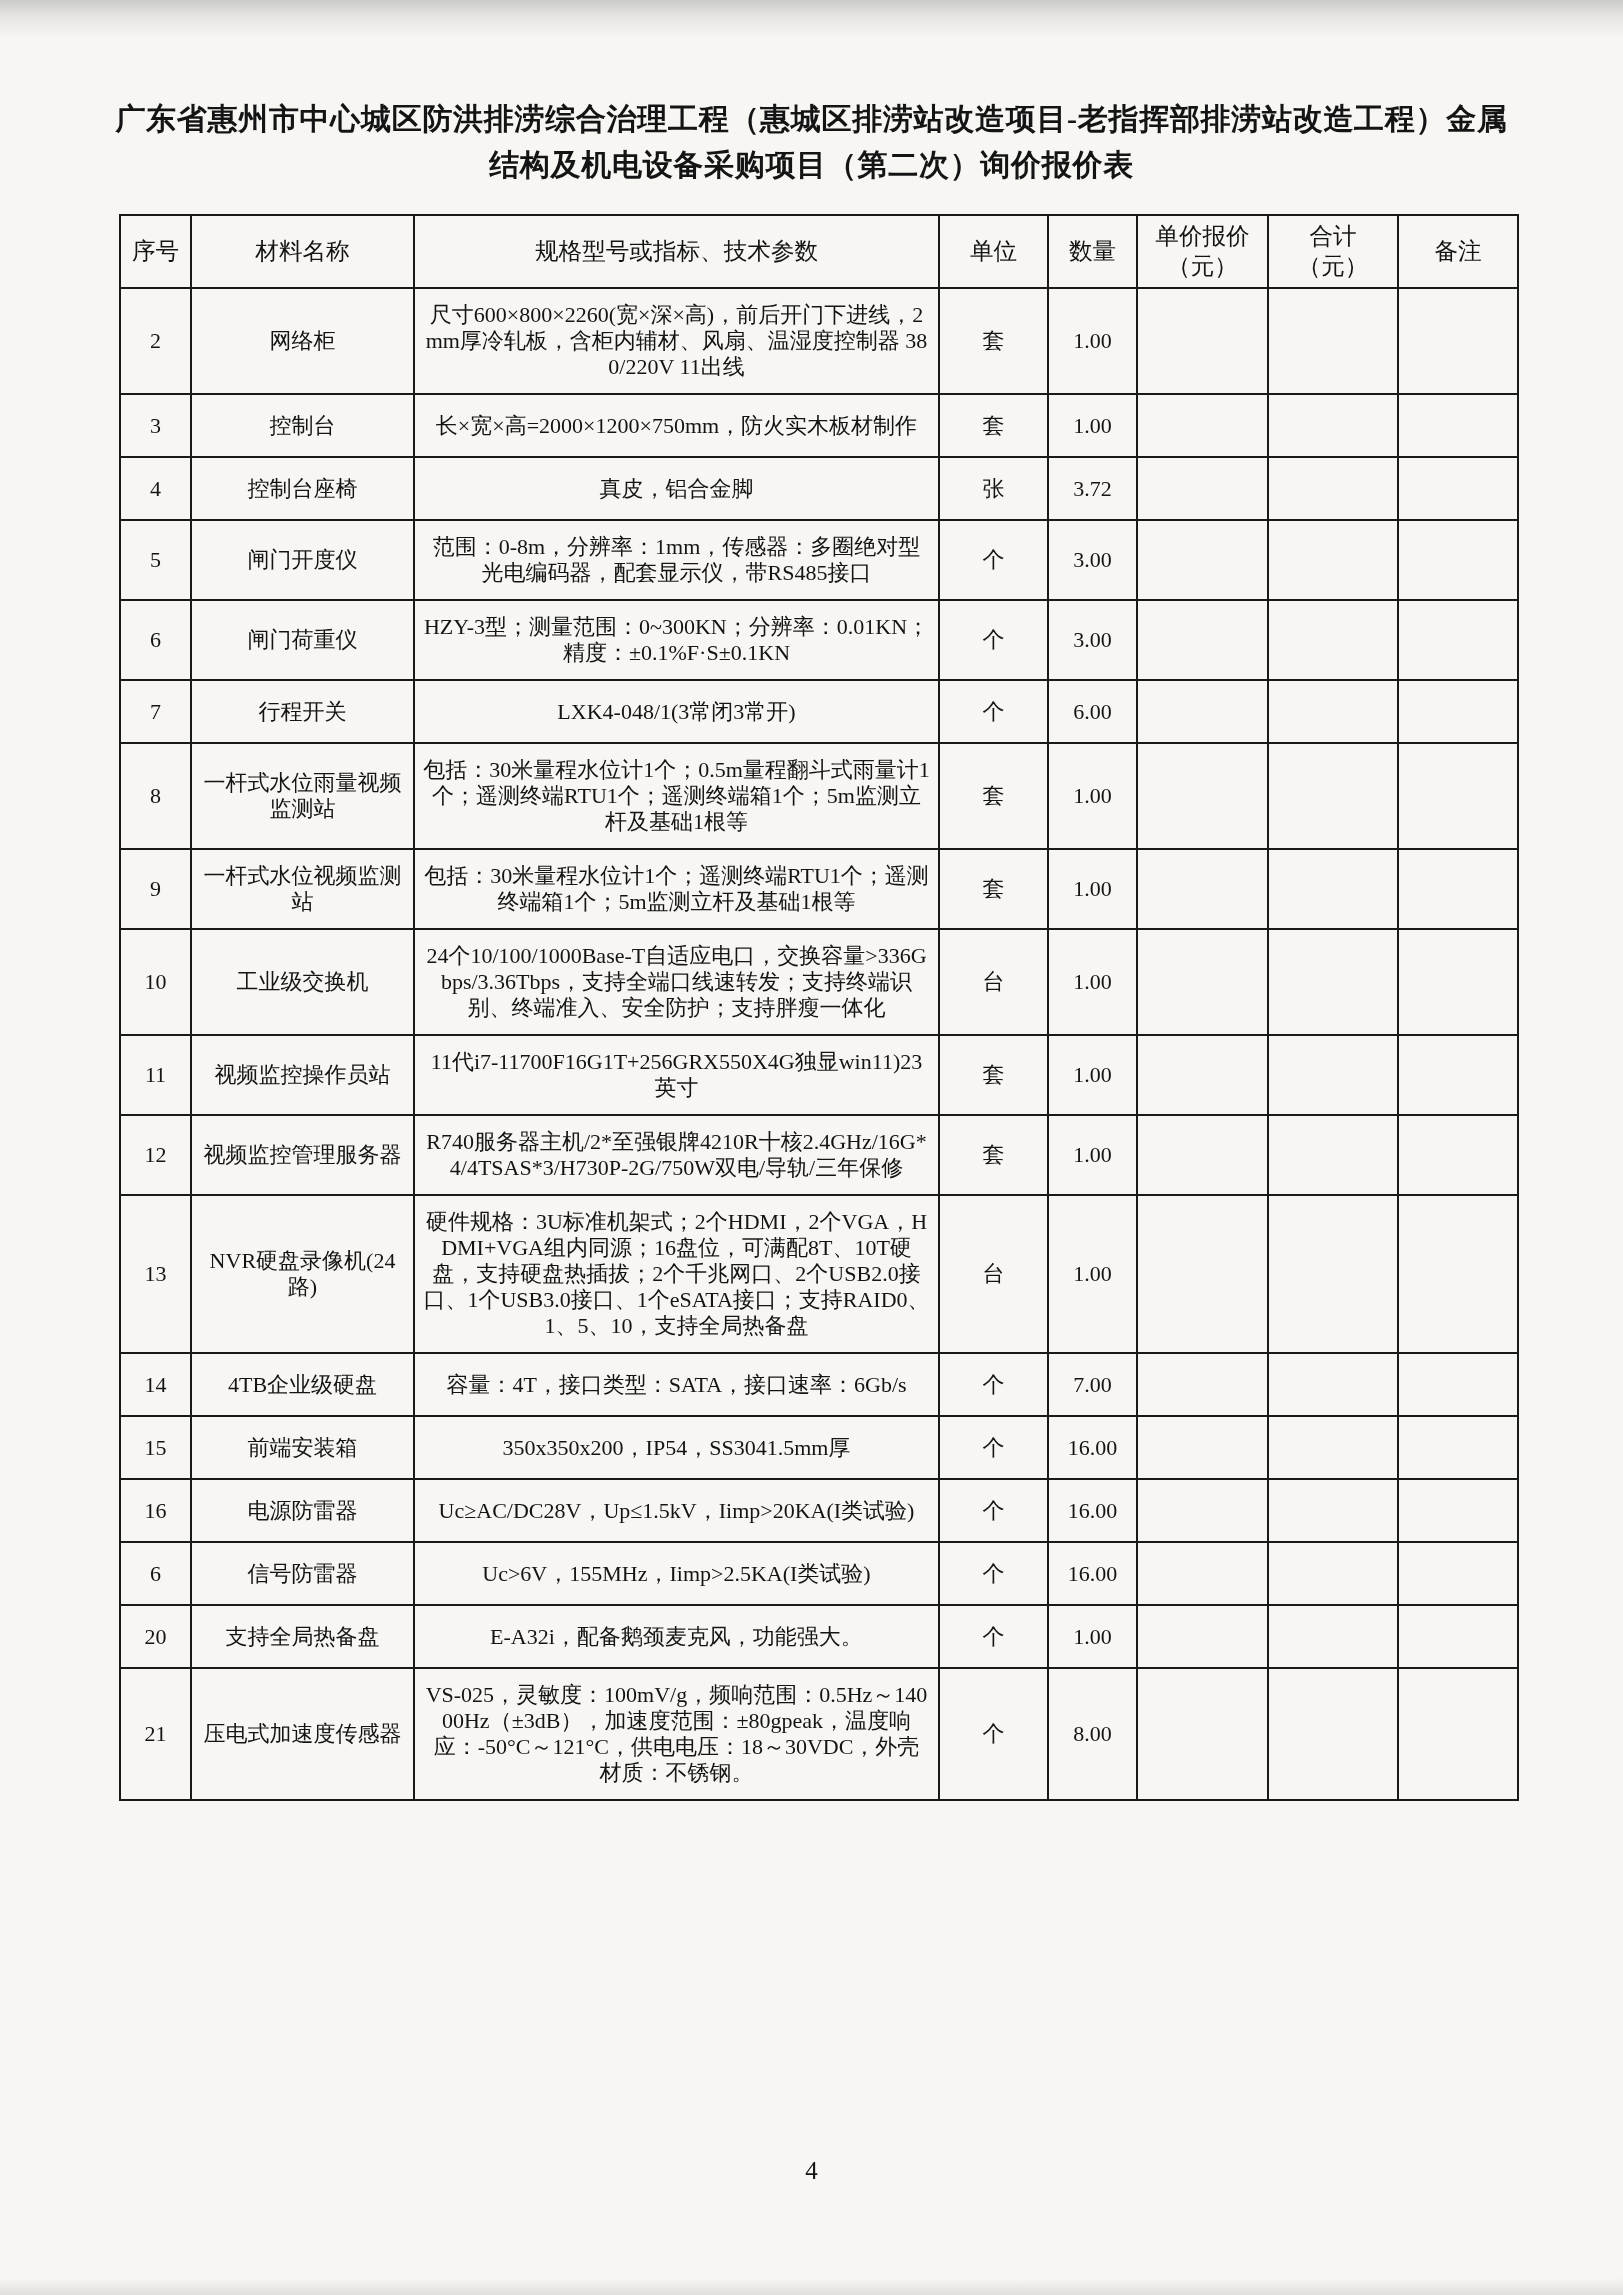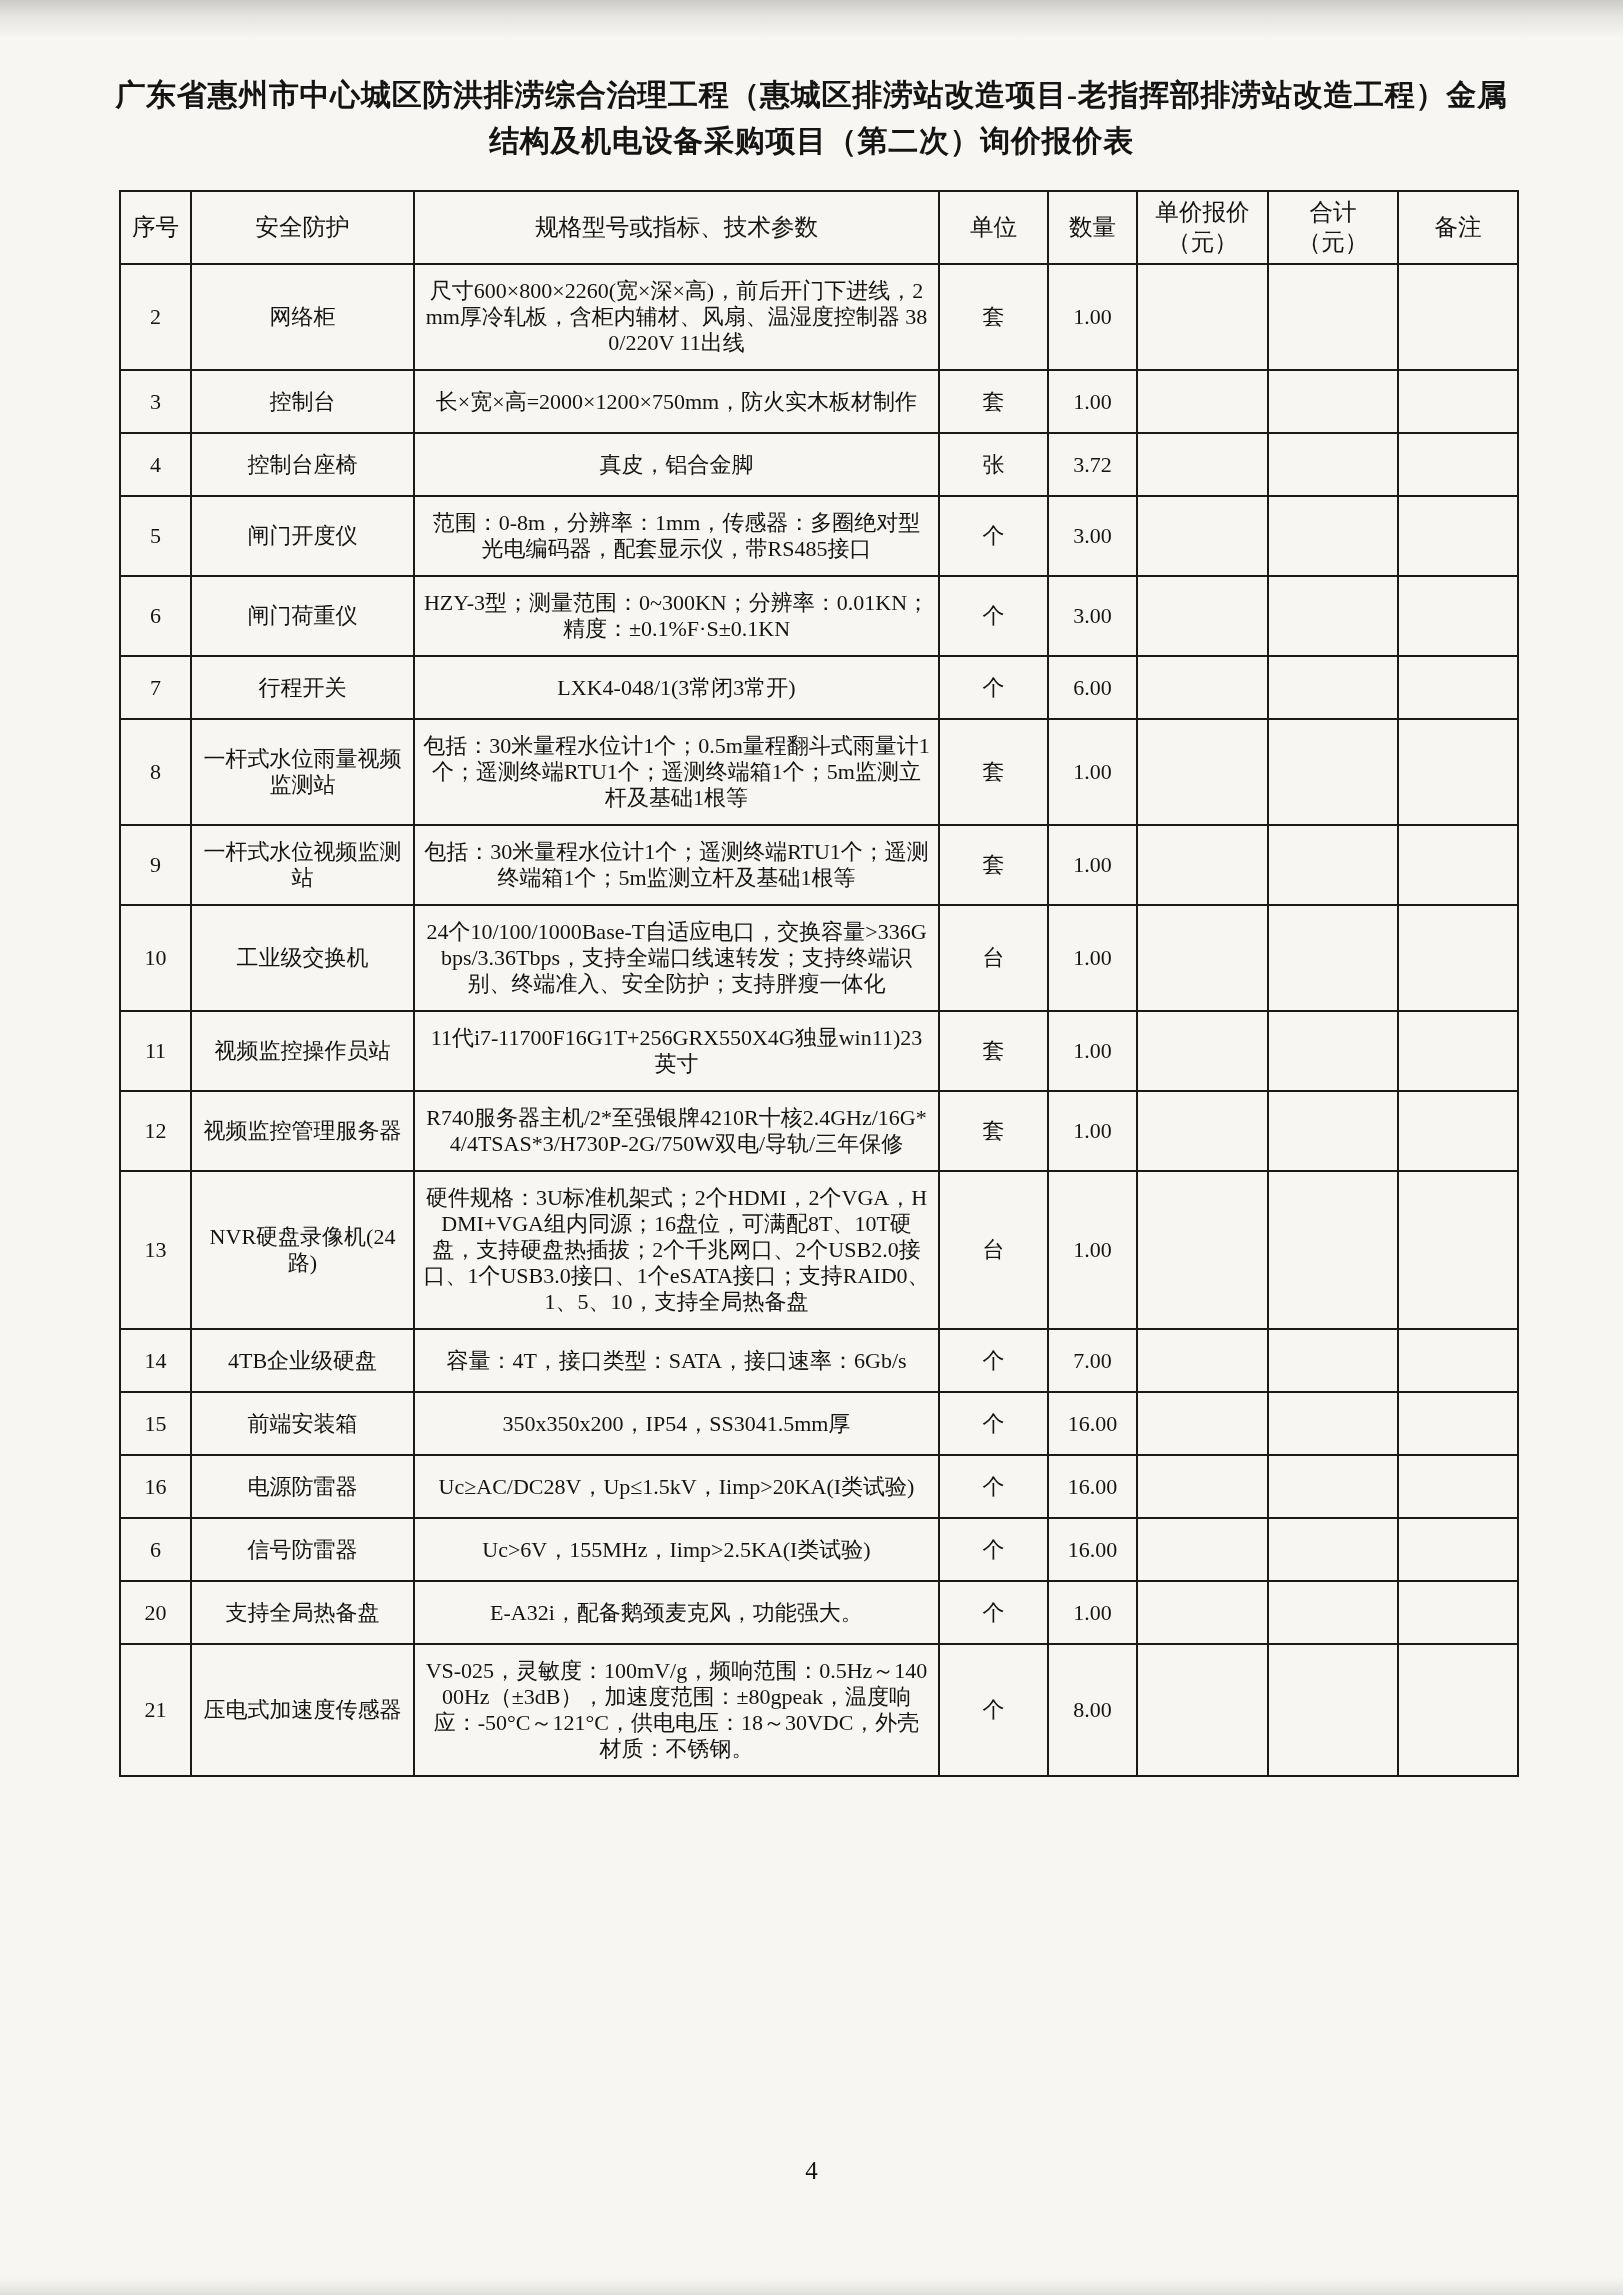--- a/index.html
+++ b/index.html
@@ -15,21 +15,21 @@
     position:absolute;top:0;left:0;right:0;height:38px;
     background:linear-gradient(180deg,#a8a8a5 0%,#d9d8d4 45%,#f7f6f3 100%);
     opacity:.55;
   }
   .scan-edge-bottom{
     position:absolute;bottom:0;left:0;right:0;height:17px;
     background:linear-gradient(0deg,#c9c8c4 0%,#f7f6f3 100%);
     opacity:.5;
   }
   .doc-title{
-    padding-top:72px;
+    padding-top:96px;
     margin:0 108px 0 108px;
     text-align:center;
     font-size:30px;
     font-weight:700;
     line-height:46px;
     letter-spacing:0.7px;
   }
   table.quote{
     margin:26px 0 0 119px;
     border-collapse:collapse;
@@ -79,21 +79,21 @@
       <col style="width:525px">
       <col style="width:109px">
     <col style="width:89px">
       <col style="width:131px">
       <col style="width:130px">
       <col style="width:120px">
   </colgroup>
   <thead>
     <tr>
       <th>序号</th>
-      <th>安全防护</th>
+      <th>材料名称</th>
       <th>规格型号或指标、技术参数</th>
       <th>单位</th>
       <th>数量</th>
       <th>单价报价（元）</th>
       <th>合计（元）</th>
       <th>备注</th>
     </tr>
   </thead>
   <tbody>
       <tr>

